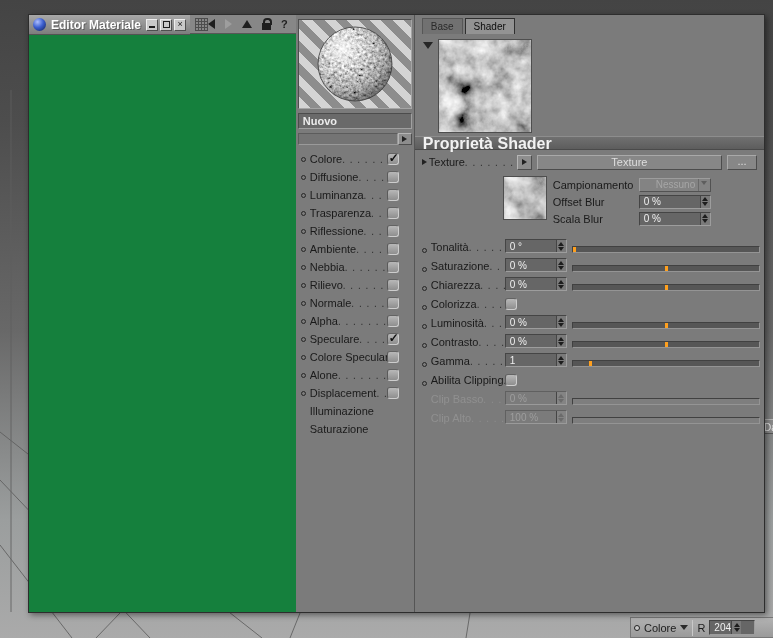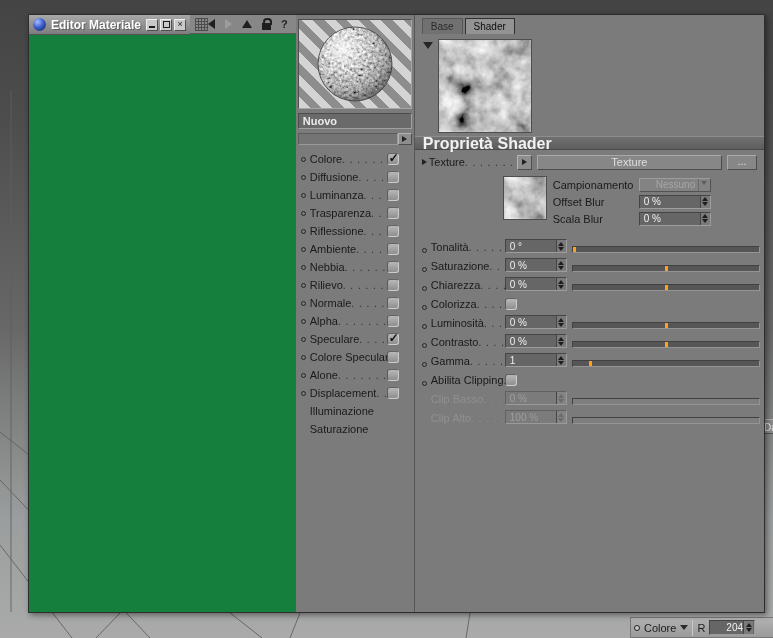--- a/index.html
+++ b/index.html
@@ -187,21 +187,21 @@
   .prop-row.disabled .dots { color: #8d8d8d; }
   .prop-row.disabled .valuebox { background: #7b7b7b; color: #9e9e9e; border-color: #606060 #9a9a9a #9a9a9a #606060; }
   .prop-row.disabled .spinner { background: #848484; }
   .prop-row.disabled .arr.up { border-bottom-color: #6b6b6b; }
   .prop-row.disabled .arr.down { border-top-color: #6b6b6b; }
   .prop-row.disabled .slider-track { background: #7e7e7e; }
   .status-circle { width: 6px; height: 6px; border: 1px solid #222; border-radius: 50%; background: #c9c9c9; }
   .status-valuebox {
     height: 15px; width: 46px; display: flex; align-items: center;
     background: #666; border: 1px solid; border-color: #454545 #9d9d9d #9d9d9d #454545;
-    color: #f0f0f0; font-size: 10px; padding-left: 16px; flex: 0 0 auto;
+    color: #f0f0f0; font-size: 10px; padding-left: 4px; flex: 0 0 auto;
   }
 </style>
 </head>
 <body>
 
 <svg width="0" height="0" style="position:absolute" aria-hidden="true">
   <defs>
     <filter id="noiseBlob" x="0" y="0" width="100%" height="100%">
       <feTurbulence type="fractalNoise" baseFrequency="0.055" numOctaves="4" seed="7" stitchTiles="stitch"></feTurbulence>
       <feColorMatrix type="matrix" values="0.33 0.33 0.33 0 0  0.33 0.33 0.33 0 0  0.33 0.33 0.33 0 0  0 0 0 0 1"></feColorMatrix>

